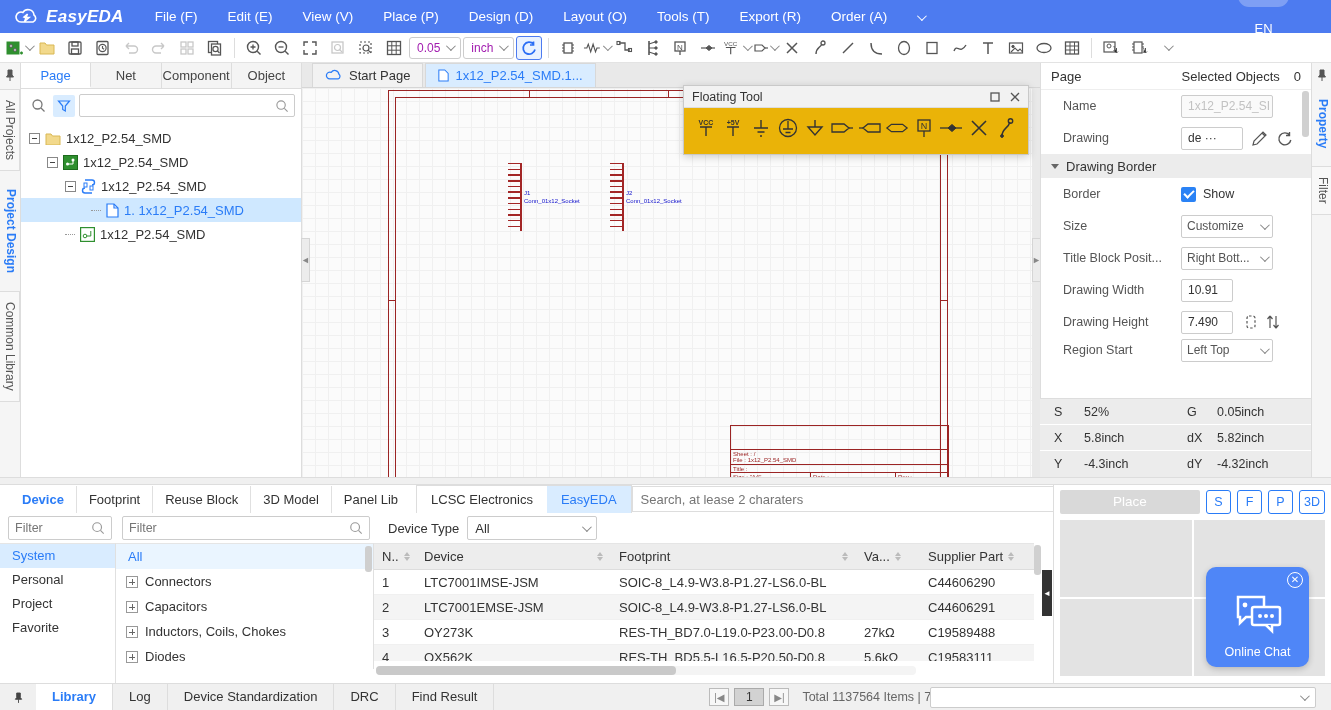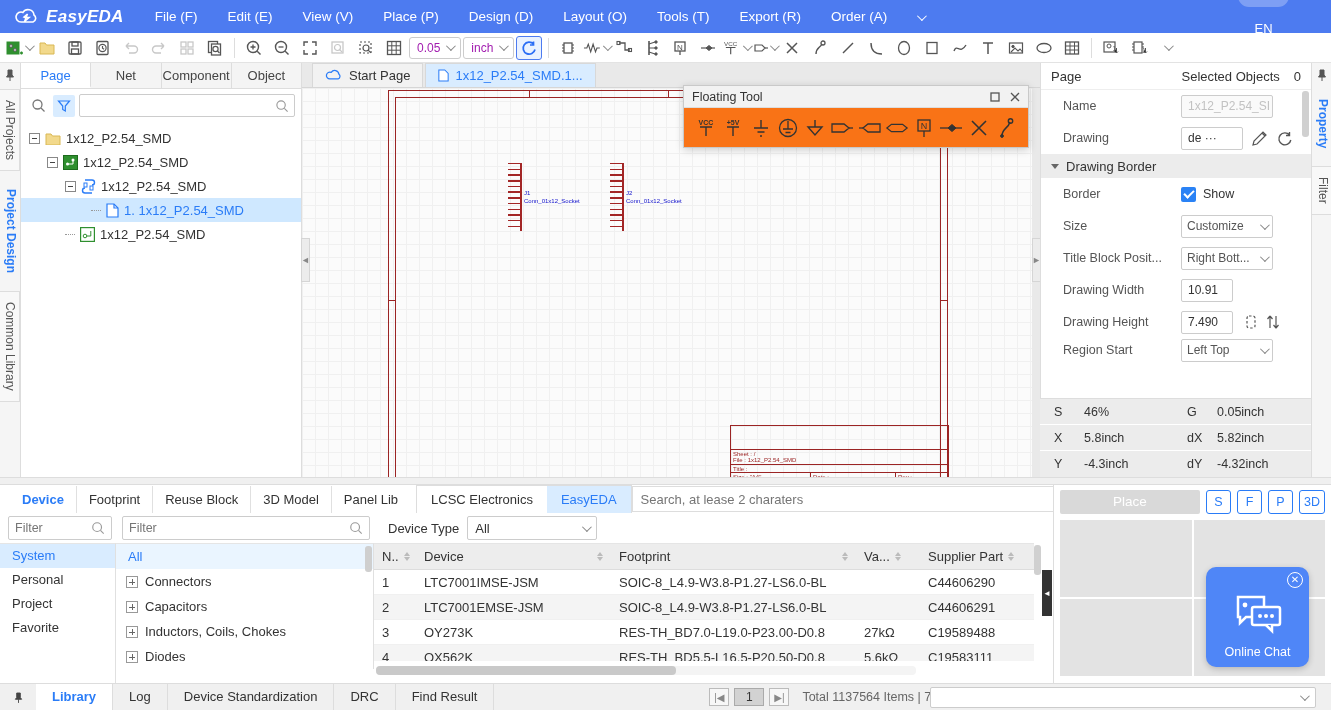--- a/index.html
+++ b/index.html
@@ -69,21 +69,21 @@
   .connector { position:absolute; width:90px; height:72px; }
   .pins { position:absolute; left:10px; top:0; width:12px; height:68px;
     background:repeating-linear-gradient(to bottom, #a32626 0 1.5px, transparent 1.5px 5.7px); }
   .cbody { position:absolute; left:22px; top:0; width:1.5px; height:68px; background:#a32626; }
   .clabel { position:absolute; left:26px; top:26px; font-size:6px; color:#1212cc; line-height:8px; white-space:nowrap; }
   .titleblock { position:absolute; left:428px; top:337px; width:219px; height:68px; border:1.5px solid #9b2424; font-size:6px; color:#9b2424; }
   .tb-cell { border-bottom:1px solid #9b2424; padding:1px 2px; overflow:hidden; }
   .tb-row { display:flex; border-bottom:1px solid #9b2424; }
   .tb-row > div { padding:1px 2px; overflow:hidden; }
 
-  .floattool { position:absolute; left:381px; top:22px; width:346px; height:63px; background:#f97316; border:1px solid #c9c9c9; box-shadow:0 2px 8px rgba(0,0,0,.18);text-align:center; }
+  .floattool { position:absolute; left:381px; top:22px; width:346px; height:70px; background:#eab308; border:1px solid #c9c9c9; box-shadow:0 2px 8px rgba(0,0,0,.18);text-align:center; }
   .ft-title { height:22px; background:#f2f2f2; border-bottom:1px solid #ddd; display:flex; align-items:center; padding:0 8px; font-size:12.5px; color:#333; }
   .ft-ctrls { margin-left:auto; display:flex; gap:10px; align-items:center; color:#555; font-size:12px; }
   .ft-body { display:flex; align-items:center; justify-content:space-between; padding:4px 10px; height:39px; }
   .ft-ic { width:24px; height:26px; display:flex; align-items:center; justify-content:center; cursor:pointer; }
   .ft-ic svg { stroke:#333; }
 
   .collapse-handle { position:absolute; width:9px; height:44px; background:#ececec; border:1px solid #d5d5d5; display:flex; align-items:center; justify-content:center; color:#888; font-size:9px; cursor:pointer; }
 
   
   .rightpanel { position:absolute; left:1040px; top:63px; width:271px; height:414px; background:#fff; border-left:1px solid #ddd; }
@@ -782,21 +782,21 @@
         </span>
     </div>
     <div class="rp-scroll">
         <div class="rp-thumb"></div>
       </div>
   </div>
 
   <div class="rp-status">
     <div class="st-row">
       <b>S</b>
-        <span class="v1">46%</span>
+        <span class="v1">52%</span>
       <b>G</b>
         <span>0.05inch</span>
     </div>
     <div class="st-row">
       <b>X</b>
         <span class="v1">5.8inch</span>
       <b>dX</b>
         <span>5.82inch</span>
     </div>
     <div class="st-row" style="border-bottom:none;">

